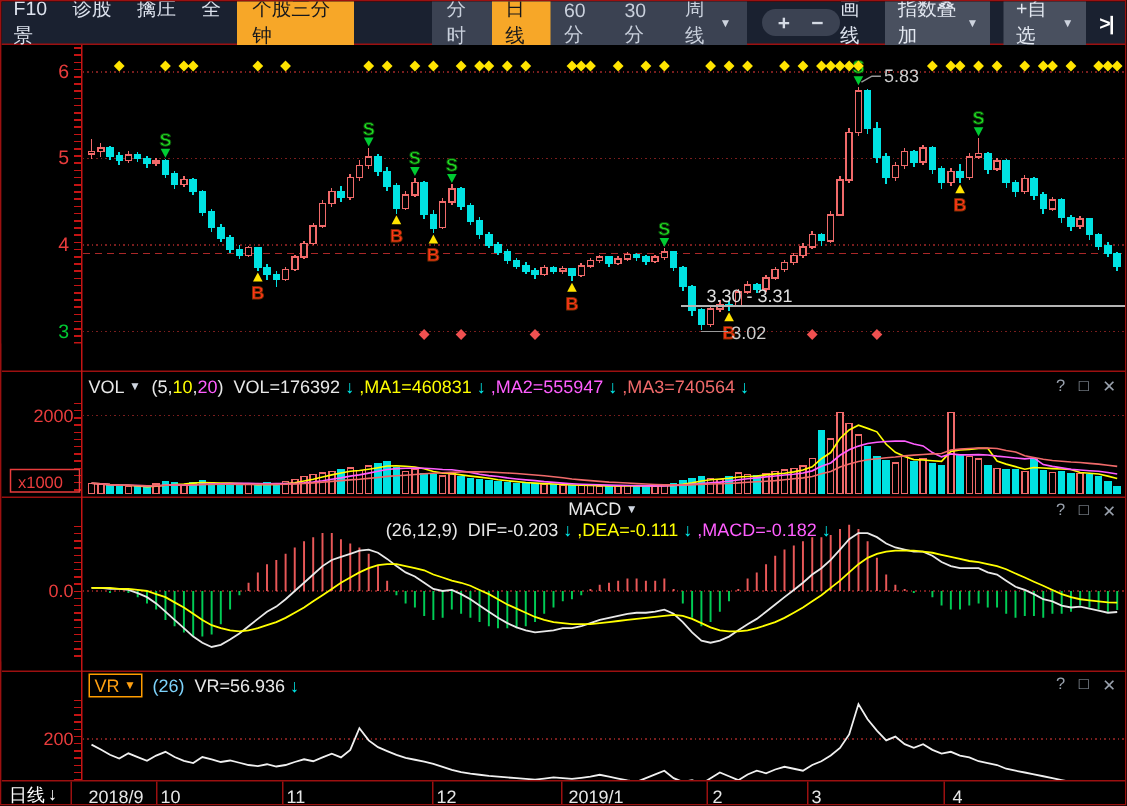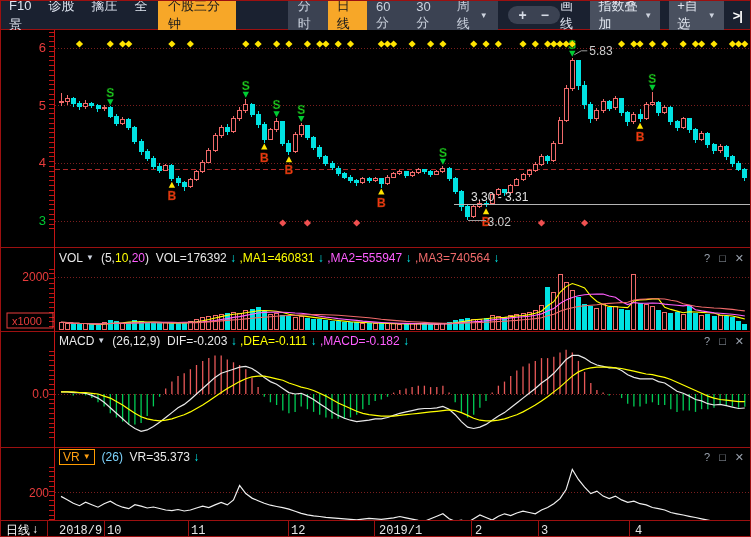--- a/index.html
+++ b/index.html
@@ -35,21 +35,21 @@
   .segs span{white-space:pre;}
   .ph-right{position:absolute;right:8px;display:flex;gap:9px;color:#99a1ad;font-size:11px;top:50%;
             transform:translateY(-50%);}
   .plot{display:block;}
   svg text{font-family:"Liberation Sans","DejaVu Sans",sans-serif;}
   #y-axis-line{position:absolute;left:53px;top:29px;width:1px;height:490px;background:#c41414;
                z-index:5;pointer-events:none;}
   
   #bottom-bar{position:absolute;top:519px;left:0;width:751px;height:18px;background:#000;
               border-top:1px solid #9c1010;box-sizing:border-box;color:#e6e6e6;font-size:12px;}
-  .month-label{position:absolute;top:3px;color:#e6e6e6;font-family:Liberation Mono, monospace;}
+  .month-label{position:absolute;top:3px;color:#e6e6e6;}
   .sep{position:absolute;top:0;width:1px;height:17px;background:#9c1010;}
   #period-bottom{position:absolute;left:5px;top:1px;color:#fff;display:flex;gap:2px;}
 </style>
 </head>
 <body>
 
 <div id="app">
 
   <div id="toolbar">
     <span id="menu-items"><span class="menu-item">F10</span><span class="menu-item">诊股</span><span class="menu-item">擒庄</span><span class="menu-item">全景</span></span>
@@ -625,21 +625,21 @@
           </g>
           <g>
             <polyline points="60.0,55.2 66.2,55.6 72.3,56.1 78.5,56.4 84.6,56.5 90.8,57.0 97.0,57.5 103.1,57.2 109.3,56.5 115.4,56.0 121.6,55.7 127.8,55.1 133.9,54.7 140.1,54.8 146.2,55.0 152.4,55.0 158.6,55.3 164.7,55.7 170.9,56.1 177.0,56.0 183.2,55.9 189.4,55.4 195.5,54.8 201.7,53.7 207.8,52.5 214.0,51.0 220.2,49.6 226.3,48.3 232.5,47.2 238.6,46.7 244.8,45.8 251.0,44.8 257.1,43.7 263.3,43.6 269.4,43.8 275.6,44.3 281.8,45.5 287.9,47.3 294.1,48.4 300.2,48.7 306.4,49.6 312.6,50.4 318.7,51.1 324.9,51.8 331.0,52.8 337.2,53.5 343.4,54.1 349.5,54.7 355.7,55.1 361.8,55.4 368.0,55.7 374.2,56.0 380.3,56.3 386.5,56.5 392.6,56.6 398.8,56.8 405.0,56.9 411.1,56.9 417.3,56.9 423.4,56.9 429.6,57.0 435.8,56.9 441.9,56.8 448.1,56.6 454.2,55.9 460.4,54.9 466.6,53.7 472.7,52.8 478.9,52.3 485.0,51.8 491.2,51.0 497.4,50.7 503.5,50.4 509.7,49.6 515.8,48.9 522.0,48.5 528.2,47.6 534.3,46.3 540.5,44.2 546.6,38.8 552.8,34.7 559.0,25.3 565.1,19.6 571.3,16.5 577.4,18.6 583.6,20.9 589.8,29.2 595.9,34.5 602.1,37.4 608.2,39.4 614.4,39.7 620.6,40.2 626.7,40.6 632.9,33.9 639.0,32.9 645.2,32.6 651.4,31.9 657.5,31.9 663.7,40.3 669.8,42.4 676.0,44.1 682.2,45.8 688.3,44.7 694.5,45.0 700.6,45.4 706.8,45.7 713.0,46.0 719.1,48.0 725.3,48.5 731.4,49.0 737.6,50.4 743.8,52.0 " fill="none" stroke="#ffff00" stroke-width="1.1"></polyline>
             <polyline points="60.0,55.2 66.2,55.6 72.3,56.1 78.5,56.4 84.6,56.5 90.8,56.7 97.0,56.9 103.1,56.8 109.3,56.5 115.4,56.3 121.6,56.4 127.8,56.3 133.9,55.9 140.1,55.6 146.2,55.5 152.4,55.3 158.6,55.2 164.7,55.2 170.9,55.4 177.0,55.5 183.2,55.4 189.4,55.3 195.5,55.3 201.7,54.9 207.8,54.3 214.0,53.5 220.2,52.5 226.3,51.6 232.5,50.4 238.6,49.6 244.8,48.4 251.0,47.2 257.1,46.0 263.3,45.4 269.4,45.2 275.6,45.0 281.8,45.2 287.9,45.5 294.1,46.0 300.2,46.2 306.4,47.0 312.6,47.9 318.7,49.2 324.9,50.1 331.0,50.7 337.2,51.6 343.4,52.3 349.5,52.9 355.7,53.4 361.8,54.1 368.0,54.6 374.2,55.1 380.3,55.5 386.5,55.8 392.6,56.0 398.8,56.2 405.0,56.4 411.1,56.6 417.3,56.7 423.4,56.8 429.6,56.9 435.8,56.9 441.9,56.9 448.1,56.7 454.2,56.4 460.4,55.9 466.6,55.3 472.7,54.8 478.9,54.4 485.0,53.8 491.2,52.9 497.4,52.2 503.5,51.6 509.7,50.9 515.8,50.3 522.0,49.7 528.2,49.2 534.3,48.3 540.5,46.9 546.6,43.9 552.8,41.6 559.0,36.5 565.1,32.9 571.3,30.4 577.4,28.7 583.6,27.8 589.8,27.3 595.9,27.1 602.1,27.0 608.2,29.0 614.4,30.3 620.6,34.7 626.7,37.6 632.9,35.6 639.0,36.2 645.2,36.2 651.4,36.1 657.5,36.3 663.7,37.1 669.8,37.7 676.0,38.3 682.2,38.9 688.3,38.3 694.5,42.7 700.6,43.9 706.8,44.9 713.0,45.9 719.1,46.3 725.3,46.8 731.4,47.2 737.6,48.0 743.8,49.0 " fill="none" stroke="#ff5eff" stroke-width="1.1"></polyline>
             <polyline points="60.0,55.2 66.2,55.6 72.3,56.1 78.5,56.4 84.6,56.5 90.8,56.7 97.0,56.9 103.1,56.8 109.3,56.5 115.4,56.3 121.6,56.3 127.8,56.2 133.9,56.0 140.1,55.9 146.2,55.8 152.4,55.8 158.6,55.9 164.7,55.9 170.9,55.9 177.0,55.9 183.2,55.9 189.4,55.8 195.5,55.6 201.7,55.3 207.8,54.9 214.0,54.4 220.2,53.9 226.3,53.4 232.5,52.9 238.6,52.5 244.8,51.9 251.0,51.3 257.1,50.6 263.3,50.2 269.4,49.8 275.6,49.3 281.8,48.8 287.9,48.5 294.1,48.2 300.2,47.9 306.4,47.7 312.6,47.6 318.7,47.6 324.9,47.7 331.0,48.0 337.2,48.3 343.4,48.7 349.5,49.2 355.7,49.7 361.8,50.2 368.0,50.8 374.2,51.5 380.3,52.3 386.5,52.9 392.6,53.4 398.8,53.9 405.0,54.4 411.1,54.7 417.3,55.0 423.4,55.4 429.6,55.7 435.8,56.0 441.9,56.2 448.1,56.2 454.2,56.2 460.4,56.1 466.6,55.9 472.7,55.7 478.9,55.5 485.0,55.3 491.2,54.9 497.4,54.5 503.5,54.2 509.7,53.8 515.8,53.4 522.0,52.8 528.2,52.2 534.3,51.6 540.5,50.7 546.6,48.8 552.8,47.3 559.0,44.3 565.1,42.3 571.3,40.7 577.4,39.5 583.6,38.8 589.8,38.2 595.9,37.7 602.1,36.9 608.2,36.4 614.4,36.0 620.6,35.6 626.7,35.3 632.9,33.0 639.0,32.4 645.2,32.0 651.4,31.7 657.5,31.7 663.7,32.0 669.8,33.3 676.0,34.3 682.2,36.8 688.3,38.0 694.5,39.2 700.6,40.0 706.8,40.5 713.0,41.0 719.1,41.3 725.3,41.9 731.4,42.4 737.6,43.2 743.8,43.9 " fill="none" stroke="#f06a6a" stroke-width="1.1"></polyline>
           </g>
         </svg></div>
   </div>
 
   <div class="pane bt" id="macd-pane" style="top:312px;height:110px;">
-    <div class="pane-header" style="height:17px;">
+    <div class="pane-header" style="height:17px;flex-direction:column;">
       <span class="ind-title">
         <span>MACD</span>
         <span class="dd-small">▼</span>
       </span>
       <span class="segs" id="macd-segs"><span style="color: rgb(232, 232, 232);">(26,12,9)  </span><span style="color: rgb(232, 232, 232);">DIF=-0.203</span><span style="color: rgb(0, 232, 232);"> ↓ </span><span style="color: rgb(255, 255, 0);">,DEA=-0.111</span><span style="color: rgb(0, 232, 232);"> ↓ </span><span style="color: rgb(255, 94, 255);">,MACD=-0.182</span><span style="color: rgb(0, 232, 232);"> ↓</span></span>
       <span class="ph-right">
         <span>?</span>
         <span>□</span>
         <span>✕</span>
       </span>
@@ -790,21 +790,21 @@
           <polyline points="60.0,42.9 66.2,42.9 72.3,42.9 78.5,43.6 84.6,43.6 90.8,44.3 97.0,45.0 103.1,47.1 109.3,49.1 115.4,52.6 121.6,56.0 127.8,60.2 133.9,64.3 140.1,67.8 146.2,69.8 152.4,71.2 158.6,71.9 164.7,71.2 170.9,69.8 177.0,67.8 183.2,65.7 189.4,62.9 195.5,59.5 201.7,56.0 207.8,51.9 214.0,47.8 220.2,43.6 226.3,39.5 232.5,36.0 238.6,32.6 244.8,29.8 251.0,27.8 257.1,27.1 263.3,27.1 269.4,28.4 275.6,29.8 281.8,31.2 287.9,34.0 294.1,36.0 300.2,38.1 306.4,39.5 312.6,41.5 318.7,44.3 324.9,47.1 331.0,50.5 337.2,54.0 343.4,56.7 349.5,59.5 355.7,62.3 361.8,64.3 368.0,65.7 374.2,66.4 380.3,67.1 386.5,67.1 392.6,67.1 398.8,66.4 405.0,65.7 411.1,65.0 417.3,64.3 423.4,63.6 429.6,62.9 435.8,62.3 441.9,61.6 448.1,60.9 454.2,61.6 460.4,63.6 466.6,66.4 472.7,69.2 478.9,71.2 485.0,71.9 491.2,71.9 497.4,71.2 503.5,69.8 509.7,67.8 515.8,65.7 522.0,62.9 528.2,59.5 534.3,56.0 540.5,51.9 546.6,47.8 552.8,42.9 559.0,38.1 565.1,32.6 571.3,27.1 577.4,22.9 583.6,20.2 589.8,18.8 595.9,18.1 602.1,18.1 608.2,18.1 614.4,18.8 620.6,19.5 626.7,20.9 632.9,22.2 639.0,23.6 645.2,25.0 651.4,25.7 657.5,27.1 663.7,28.4 669.8,30.5 676.0,33.3 682.2,36.0 688.3,38.8 694.5,41.5 700.6,44.3 706.8,47.1 713.0,49.1 719.1,50.5 725.3,51.2 731.4,51.9 737.6,52.6 743.8,52.7" fill="none" stroke="#ffff00" stroke-width="1.2"></polyline>
         </svg></div>
   </div>
 
   <div class="pane bt" id="vr-pane" style="top:428px;height:97px;">
     <div class="pane-header" style="height:17px;">
       <span class="ind-title vr-box">
         <span>VR</span>
         <span class="dd-small">▼</span>
       </span>
-      <span class="segs" id="vr-segs"><span style="color: #7dd3fc;">(26)  </span><span style="color: rgb(232, 232, 232);">VR=35.373</span><span style="color: rgb(0, 232, 232);"> ↓</span></span>
+      <span class="segs" id="vr-segs"><span style="color: #7dd3fc;">(26)  </span><span style="color: rgb(232, 232, 232);">VR=56.936</span><span style="color: rgb(0, 232, 232);"> ↓</span></span>
       <span class="ph-right">
         <span>?</span>
         <span>□</span>
         <span>✕</span>
       </span>
     </div>
     <div id="vr-plot" class="plot"><svg width="751" height="79" viewBox="0 0 751 79">
           <g>
             <line x1="104" y1="0" x2="79" y2="#7a1e1e" stroke="1 2" stroke-width="1" shape-rendering="crispEdges"></line>
             <line x1="187" y1="0" x2="79" y2="#7a1e1e" stroke="1 2" stroke-width="1" shape-rendering="crispEdges"></line>

